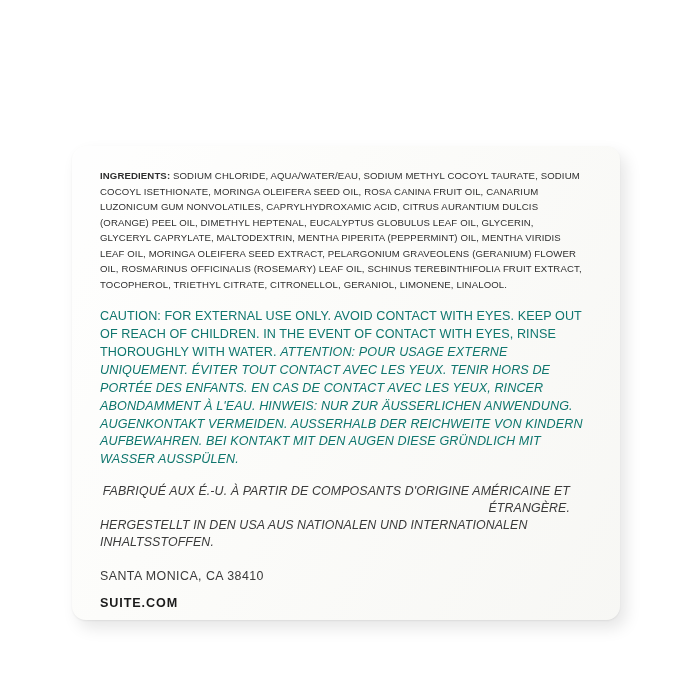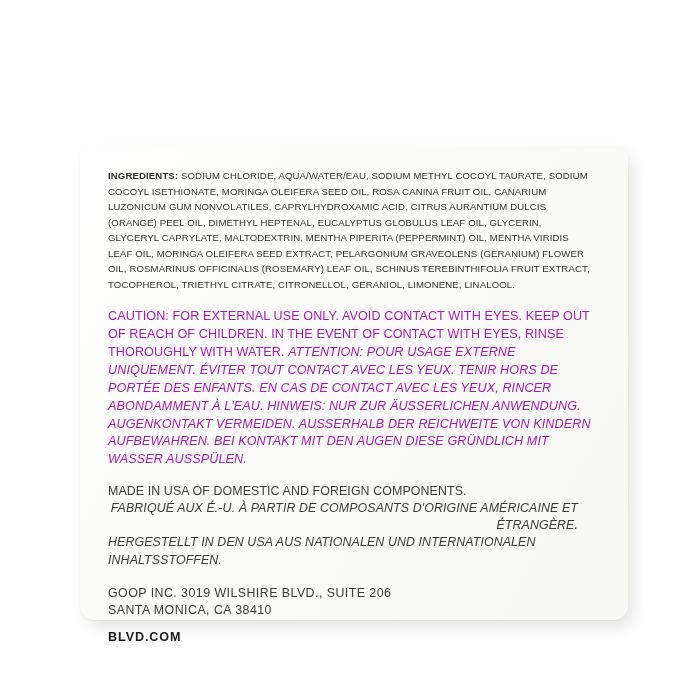--- a/index.html
+++ b/index.html
@@ -14,21 +14,21 @@
     overflow: hidden;
   }
   .stage {
     position: relative;
     width: 679px;
     height: 679px;
     background: #ffffff;
   }
   .package {
     position: absolute;
-    left: 80px;
+    left: 72px;
     top: 146px;
     width: 548px;
     height: 474px;
     background: #fcfcfa;
     border-radius: 14px;
     box-shadow: 6px 8px 16px rgba(0,0,0,0.10), 0 1px 2px rgba(0,0,0,0.06);
     box-sizing: border-box;
     padding: 22px 24px 18px 28px;
   }
   .package::after {
@@ -50,21 +50,21 @@
     letter-spacing: 0.12px;
     text-transform: uppercase;
     margin: 0 0 16px 0;
     text-align: left;
     max-width: 487px;
   }
   .ingredients .lead {
     font-weight: 700;
   }
   .caution {
-    color: #a21caf;
+    color: #0f766e;
     font-size: 12.6px;
     line-height: 1.42;
     letter-spacing: 0.1px;
     margin: 0 0 14px 0;
     max-width: 490px;
   }
   .caution .en {
     font-style: normal;
   }
   .caution .intl {
@@ -101,27 +101,25 @@
 
 <div class="stage">
   <div class="package">
     <div class="content">
 
       <p class="ingredients"><span class="lead">INGREDIENTS:</span><span> SODIUM CHLORIDE, AQUA/WATER/EAU, SODIUM METHYL COCOYL TAURATE, SODIUM COCOYL ISETHIONATE, MORINGA OLEIFERA SEED OIL, ROSA CANINA FRUIT OIL, CANARIUM LUZONICUM GUM NONVOLATILES, CAPRYLHYDROXAMIC ACID, CITRUS AURANTIUM DULCIS (ORANGE) PEEL OIL, DIMETHYL HEPTENAL, EUCALYPTUS GLOBULUS LEAF OIL, GLYCERIN, GLYCERYL CAPRYLATE, MALTODEXTRIN, MENTHA PIPERITA (PEPPERMINT) OIL, MENTHA VIRIDIS LEAF OIL, MORINGA OLEIFERA SEED EXTRACT, PELARGONIUM GRAVEOLENS (GERANIUM) FLOWER OIL, ROSMARINUS OFFICINALIS (ROSEMARY) LEAF OIL, SCHINUS TEREBINTHIFOLIA FRUIT EXTRACT, TOCOPHEROL, TRIETHYL CITRATE, CITRONELLOL, GERANIOL, LIMONENE, LINALOOL.</span></p>
 
       <p class="caution"><span class="en">CAUTION: FOR EXTERNAL USE ONLY. AVOID CONTACT WITH EYES. KEEP OUT OF REACH OF CHILDREN. IN THE EVENT OF CONTACT WITH EYES, RINSE THOROUGHLY WITH WATER. </span><span class="intl">ATTENTION: POUR USAGE EXTERNE UNIQUEMENT. ÉVITER TOUT CONTACT AVEC LES YEUX. TENIR HORS DE PORTÉE DES ENFANTS. EN CAS DE CONTACT AVEC LES YEUX, RINCER ABONDAMMENT À L'EAU. HINWEIS: NUR ZUR ÄUSSERLICHEN ANWENDUNG. AUGENKONTAKT VERMEIDEN. AUSSERHALB DER REICHWEITE VON KINDERN AUFBEWAHREN. BEI KONTAKT MIT DEN AUGEN DIESE GRÜNDLICH MIT WASSER AUSSPÜLEN.</span></p>
 
       <p class="origin">
-        <span class="en">MADE IN USA OF DOMESTIC AND FOREIGN COMPONENTS.</span>
         <span class="fr">FABRIQUÉ AUX É.-U. À PARTIR DE COMPOSANTS D'ORIGINE AMÉRICAINE ET ÉTRANGÈRE.</span>
         <span class="de">HERGESTELLT IN DEN USA AUS NATIONALEN UND INTERNATIONALEN INHALTSSTOFFEN.</span>
       </p>
 
       <div class="address">
-        <div>GOOP INC. 3019 WILSHIRE BLVD., SUITE 206</div>
         <div>SANTA MONICA, CA 38410</div>
       </div>
 
-      <div class="website">BLVD.COM</div>
+      <div class="website">SUITE.COM</div>
 
     </div>
   </div>
 </div>
 
 </body></html>

